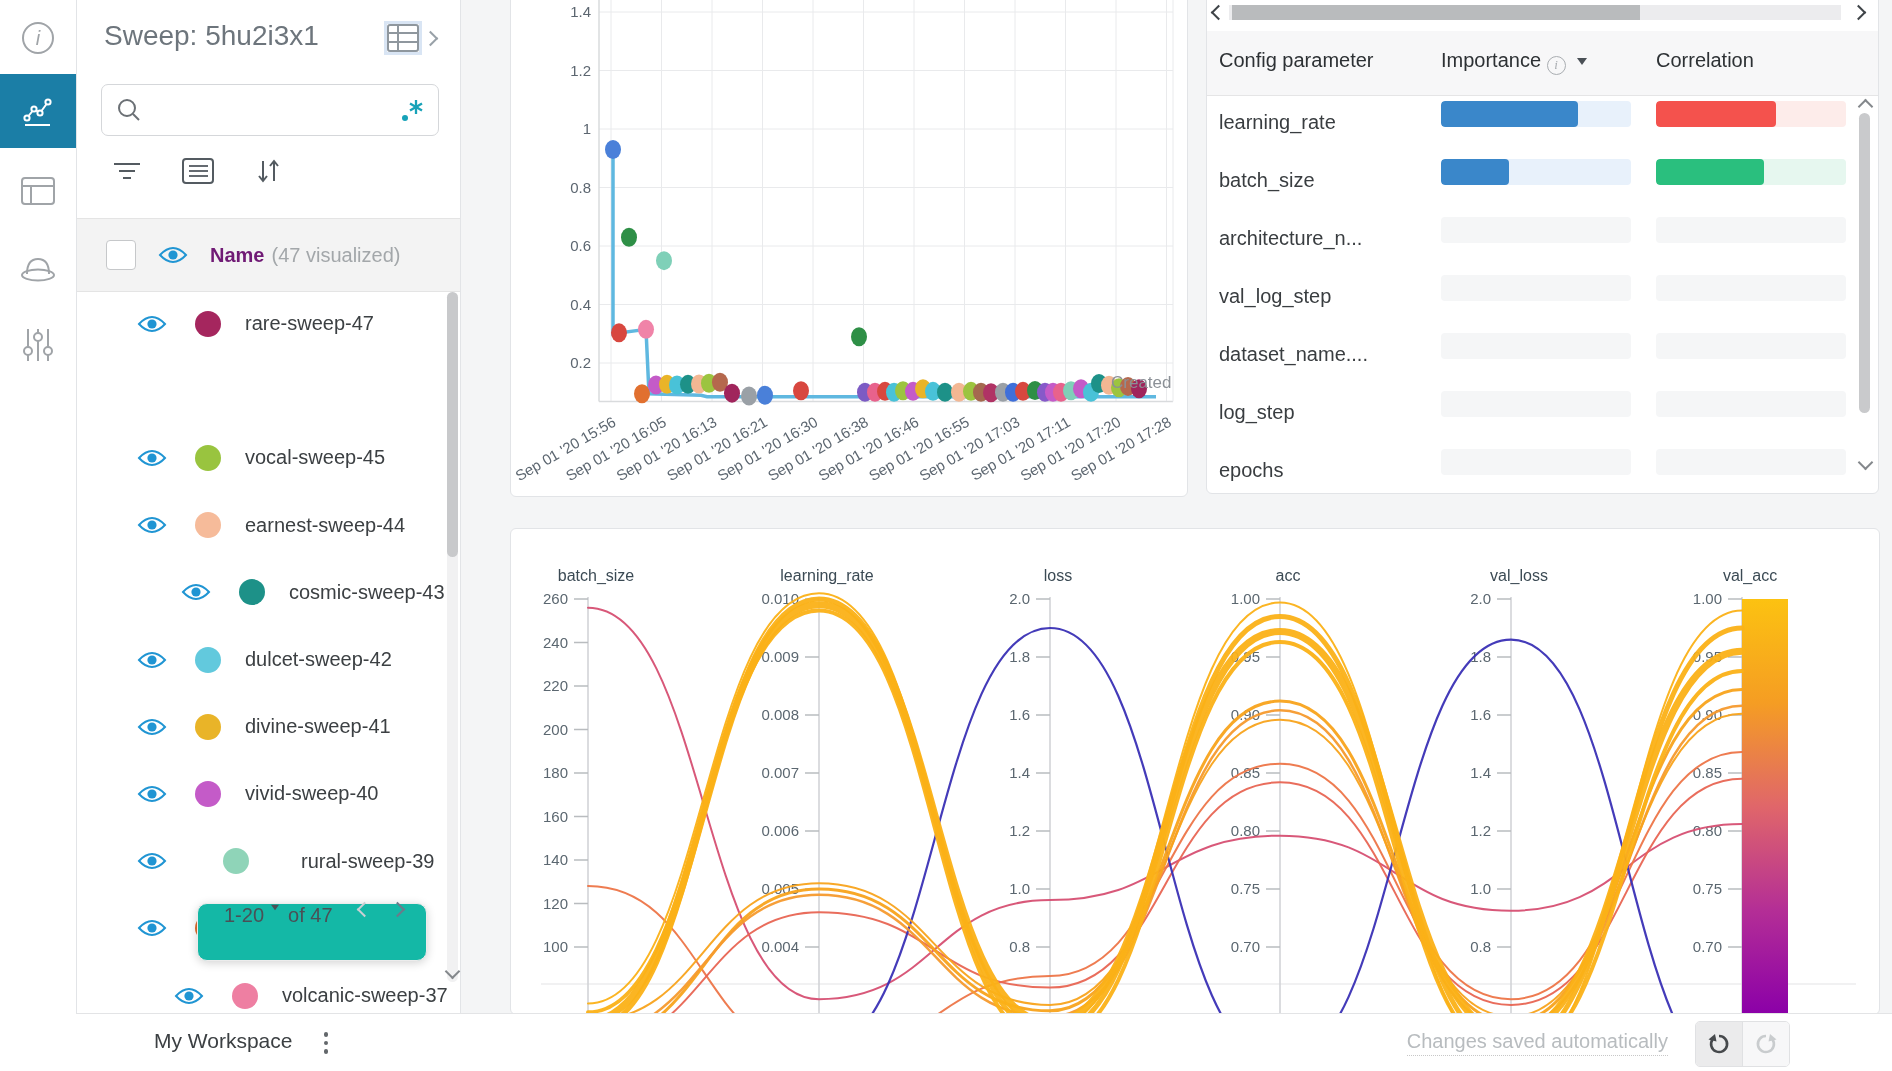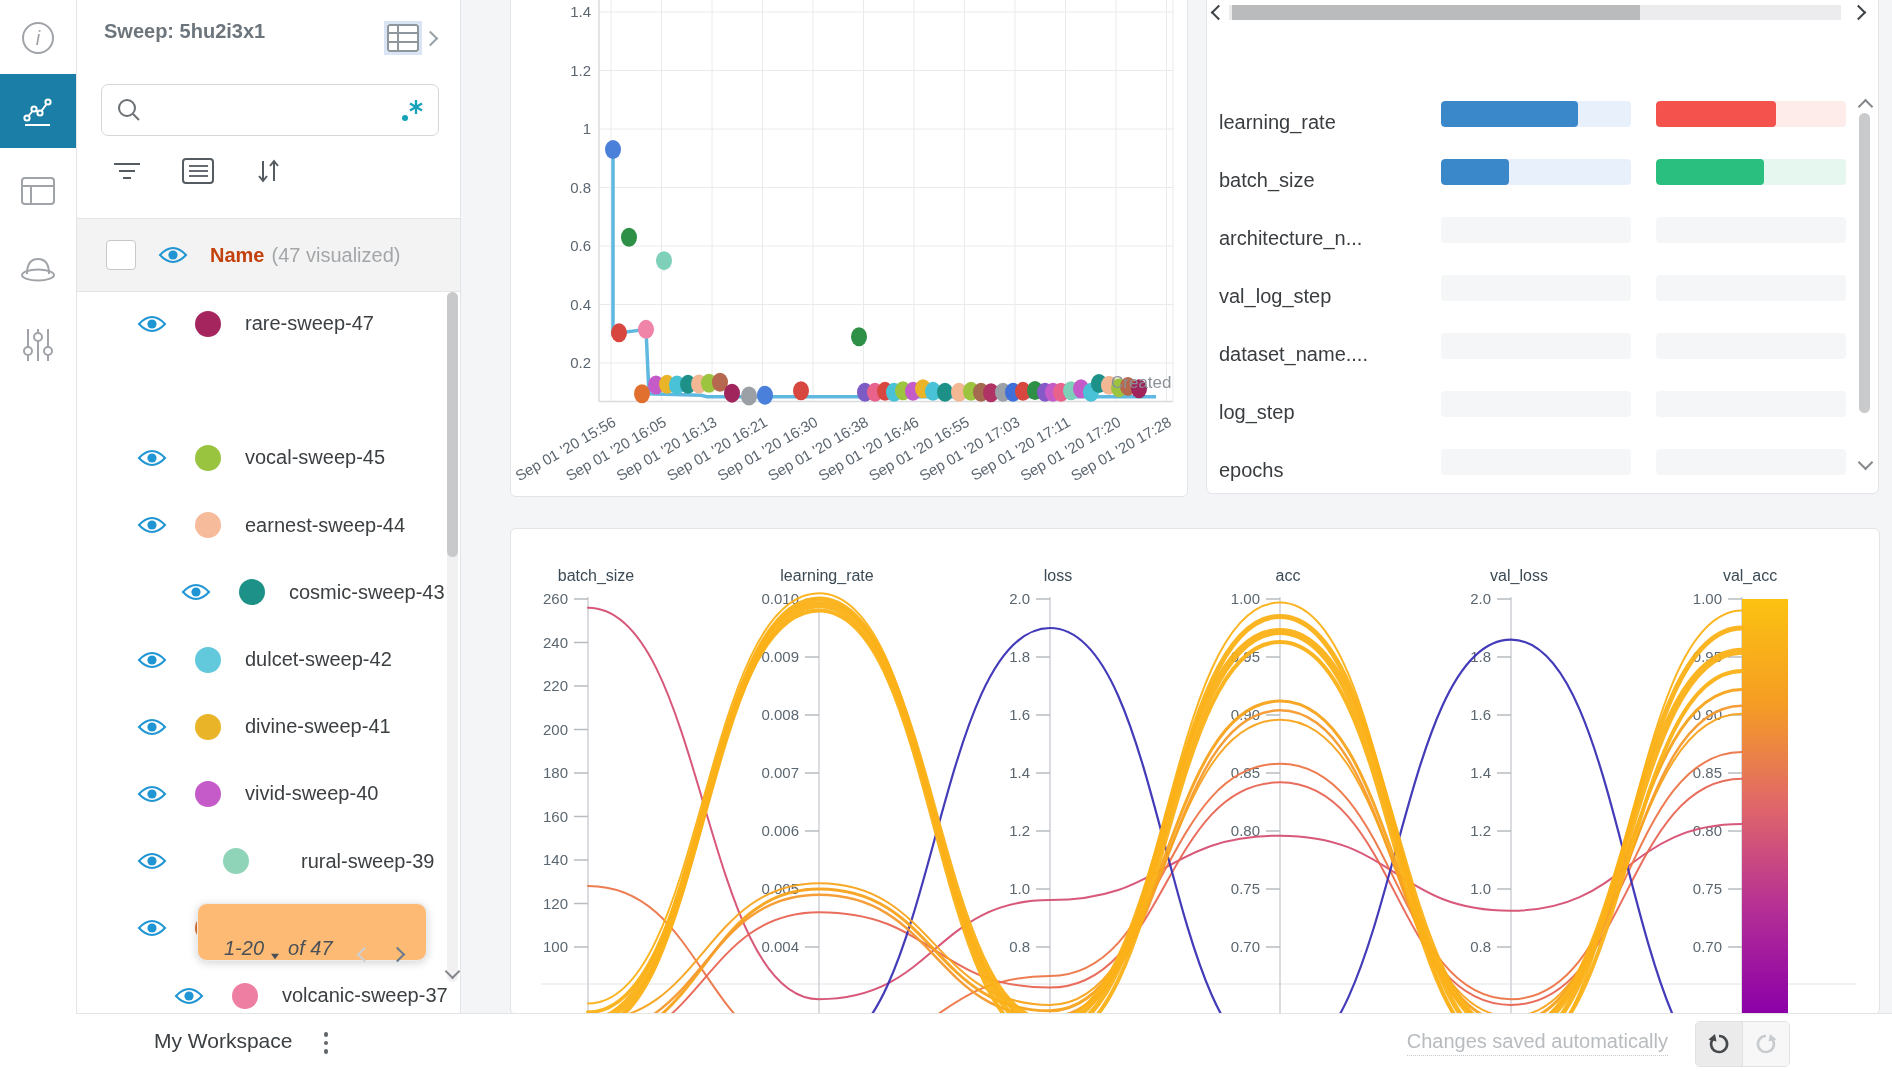--- a/index.html
+++ b/index.html
@@ -5,36 +5,36 @@
   html,body{margin:0;padding:0;background:#e9eaec;}
   #app{position:relative;width:1892px;height:1071px;background:#f4f5f6;overflow:hidden;
        font-family:"Liberation Sans",sans-serif;color:#3c4043;}
   .abs{position:absolute;}
   
   #rail{left:0;top:0;width:76px;height:1071px;background:#fff;border-right:1px solid #e2e4e7;z-index:5;}
   .rail-item{position:absolute;left:0;width:76px;height:74px;display:flex;align-items:center;justify-content:center;cursor:pointer;}
   .rail-item.active{background:#1b7ea6;}
   
   #sweep-panel{left:76px;top:0;width:384px;height:1013px;background:#fff;border-right:1px solid #e2e4e7;z-index:4;}
-  #sweep-title{position:absolute;left:28px;top:20px;font-size:20px;color:#6d757c;font-weight:bold;}
+  #sweep-title{position:absolute;left:28px;top:20px;font-size:28px;color:#6d757c;}
   #sweep-table-btn{position:absolute;right:24px;top:24px;display:flex;align-items:center;gap:6px;cursor:pointer;}
   #searchbox{position:absolute;left:25px;top:84px;width:336px;height:50px;border:1.5px solid #d5d7da;border-radius:7px;background:#fff;display:flex;align-items:center;}
   #searchbox input{border:none;outline:none;flex:1;font-size:18px;margin-left:8px;font-family:"Liberation Sans",sans-serif;}
   #tool-row{position:absolute;left:36px;top:152px;width:260px;height:38px;display:flex;gap:40px;align-items:center;}
   #list-header{position:absolute;left:0;top:218px;width:384px;height:72px;background:#f3f3f3;border-top:1px solid #e4e4e4;border-bottom:1px solid #e4e4e4;display:flex;align-items:center;}
   #list-header .cb{width:28px;height:28px;background:#fff;border:1.5px solid #c6c8ca;border-radius:4px;margin-left:30px;}
-  #list-header .nm{font-size:20px;font-weight:700;color:#c2410c;margin-left:22px;}
+  #list-header .nm{font-size:20px;font-weight:700;color:#701a75;margin-left:22px;}
   #list-header .viz{font-size:20px;color:#a3a7aa;margin-left:7px;}
   #run-list{position:absolute;left:0;top:290px;width:384px;height:723px;overflow:hidden;margin-left:32px;}
   .run-row{position:absolute;left:0;width:384px;height:67px;display:flex;align-items:center;cursor:pointer;}
   .run-dot{width:26px;height:26px;border-radius:50%;margin-left:28px;flex:none;}
   .run-name{font-size:20px;color:#3c4043;margin-left:24px;white-space:nowrap;}
   .eye{margin-left:29px;flex:none;}
-  #pagination{position:absolute;left:121px;top:903px;width:228px;height:56px;background:#fdba74;border:1px solid #ececec;border-radius:10px;
-     box-shadow:0 2px 10px rgba(0,0,0,.18);display:flex;align-items:flex-end;z-index:6;font-size:20px;color:#4a5056;font-style:italic;}
+  #pagination{position:absolute;left:121px;top:903px;width:228px;height:56px;background:#14b8a6;border:1px solid #ececec;border-radius:10px;
+     box-shadow:0 2px 10px rgba(0,0,0,.18);display:flex;align-items:flex-start;z-index:6;font-size:20px;color:#4a5056;}
   #list-scrollbar{position:absolute;left:371px;top:292px;width:11px;height:690px;background:#f1f1f2;border-radius:6px;}
   #list-scrollbar .thumb{position:absolute;left:0;top:0;width:11px;height:265px;background:#c8c9cb;border-radius:6px;}
   .chev{display:inline-block;width:9px;height:9px;border-right:2px solid currentColor;border-bottom:2px solid currentColor;}
   .chev.right{transform:rotate(-45deg);} .chev.left{transform:rotate(135deg);}
   .chev.down{transform:rotate(45deg);} .chev.up{transform:rotate(-135deg);}
   .tri-down{display:inline-block;width:0;height:0;border-left:5px solid transparent;border-right:5px solid transparent;border-top:7px solid #4a5056;}
   
   .card{position:absolute;background:#fff;border:1px solid #e2e4e7;border-radius:6px;}
   #scatter-card{left:510px;top:-20px;width:676px;height:515px;overflow:hidden;}
   #importance-card{left:1206px;top:-18px;width:671px;height:510px;overflow:hidden;}
@@ -358,20 +358,29 @@
       </svg>
   </div>
 
   <div id="importance-card" class="card">
     <span class="chev left" style="position:absolute;left:6px;top:24px;color:#3f4448;"></span>
     <div id="imp-hscroll">
         <div class="thumb"></div>
       </div>
     <span class="chev right" style="position:absolute;left:646px;top:24px;color:#3f4448;"></span>
 
+    <div id="imp-header">
+      <span class="h" style="left:12px;">Config parameter</span>
+      <span class="h" style="left:234px;">
+        <span>Importance</span>
+        <span class="info-circ">i</span>
+        <span class="tri-down" style="margin-left:6px;vertical-align:2px;"></span>
+      </span>
+      <span class="h" style="left:449px;">Correlation</span>
+    </div>
 
     <div id="imp-rows">
         <div class="imp-row" style="top: 112px;">
           <span class="imp-label">learning_rate</span>
           <div class="imp-track" style="left: 234px; background: rgb(232, 241, 251);">
             <div class="imp-fill" style="width: 137px; background: rgb(58, 135, 202);"></div>
           </div>
           <div class="imp-track" style="left: 449px; background: rgb(253, 236, 234);">
             <div class="imp-fill" style="width: 120px; background: rgb(244, 82, 77);"></div>
           </div>

